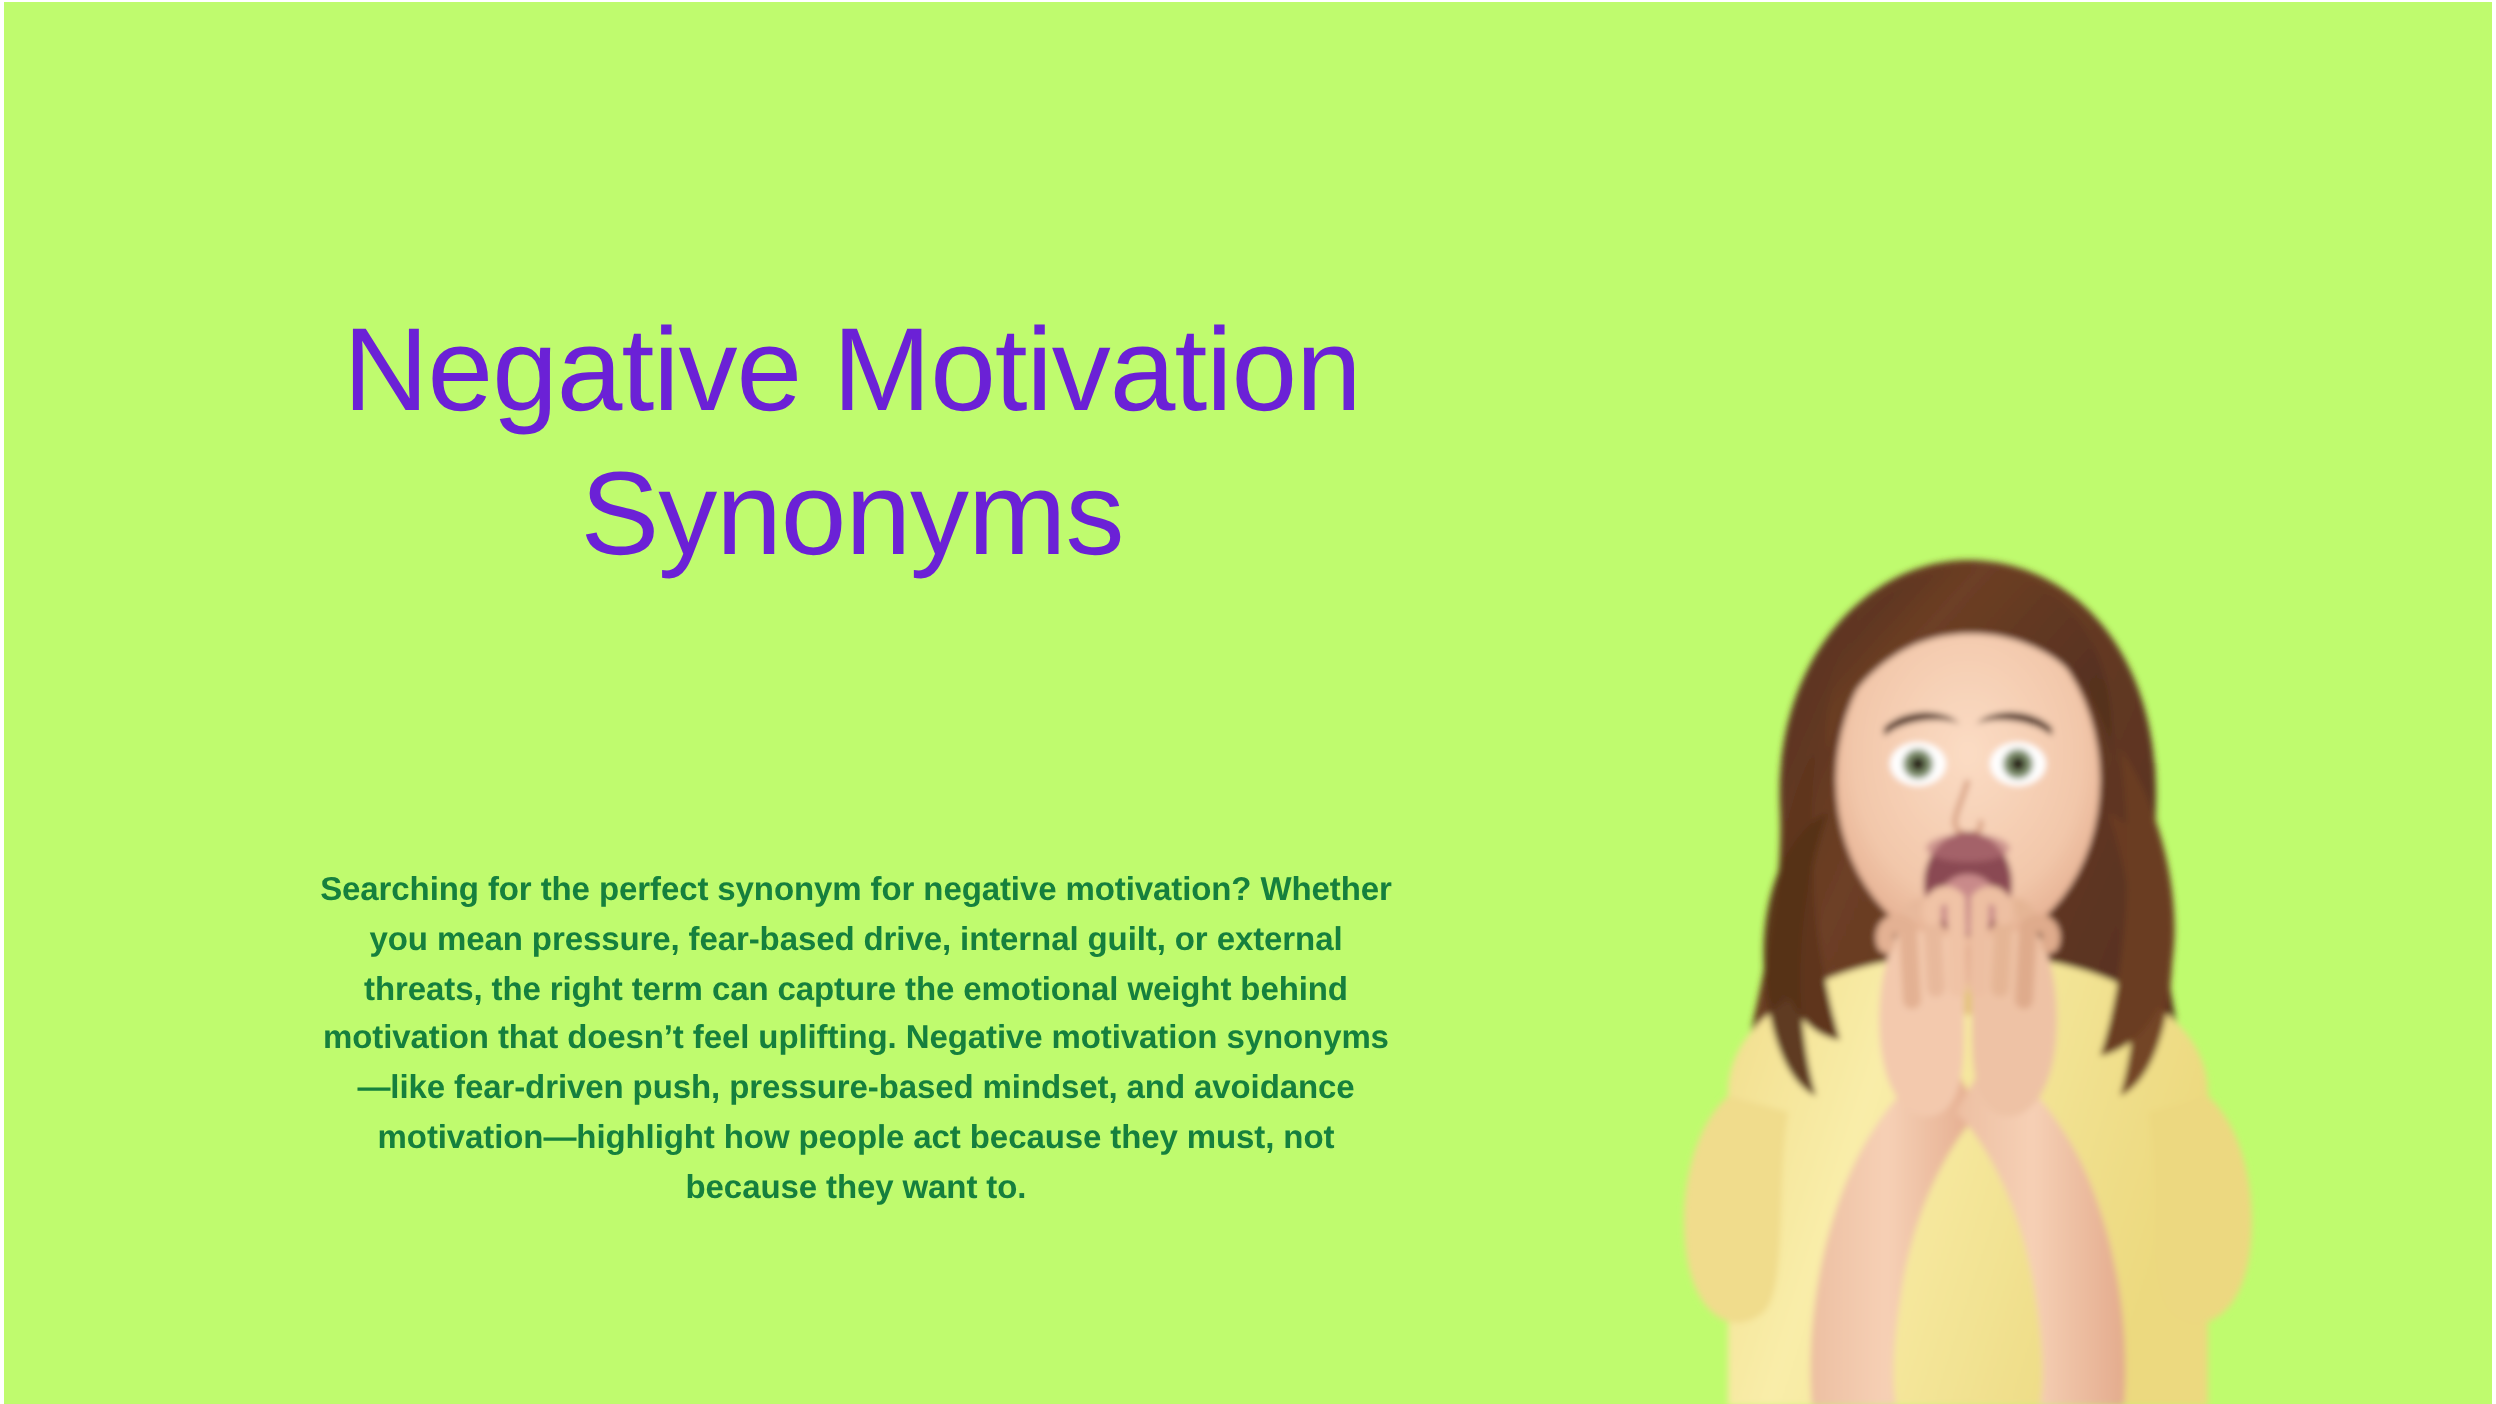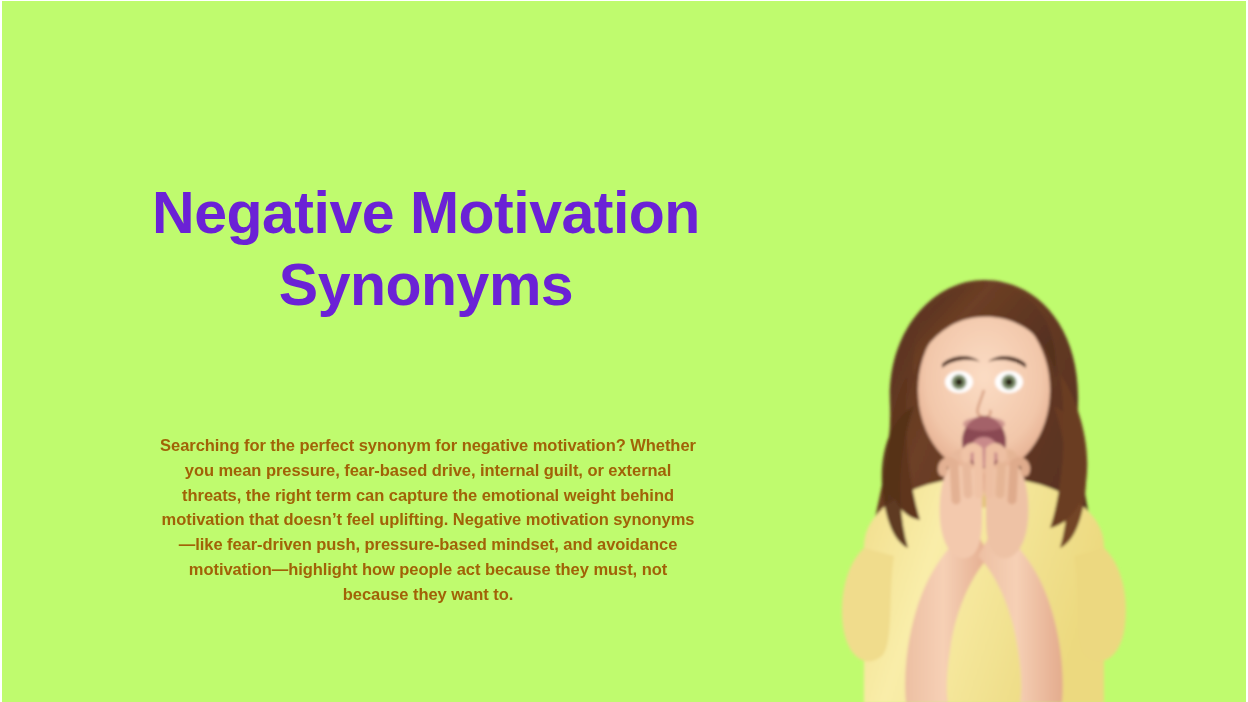--- a/index.html
+++ b/index.html
@@ -38,34 +38,33 @@
   }
 
   .headline {
     position: absolute;
     left: 0;
     top: 148px;
     width: 600px;
     text-align: center;
     color: #6b21d6;
     font-size: 59px;
-    font-weight: 700;
+    font-weight: 400;
     line-height: 72px;
     letter-spacing: -0.5px;
     font-family: "Liberation Sans", sans-serif;
-    margin-top: 28px;
   }
 
   .body-copy {
     position: absolute;
     left: 28px;
     top: 432px;
     width: 548px;
     text-align: center;
-    color: #a16207;
+    color: #15803d;
     font-size: 16.5px;
     font-weight: 700;
     line-height: 24.8px;
     letter-spacing: -0.05px;
     font-family: "Liberation Sans", sans-serif;
   }
 
   
   .photo {
     position: absolute;

